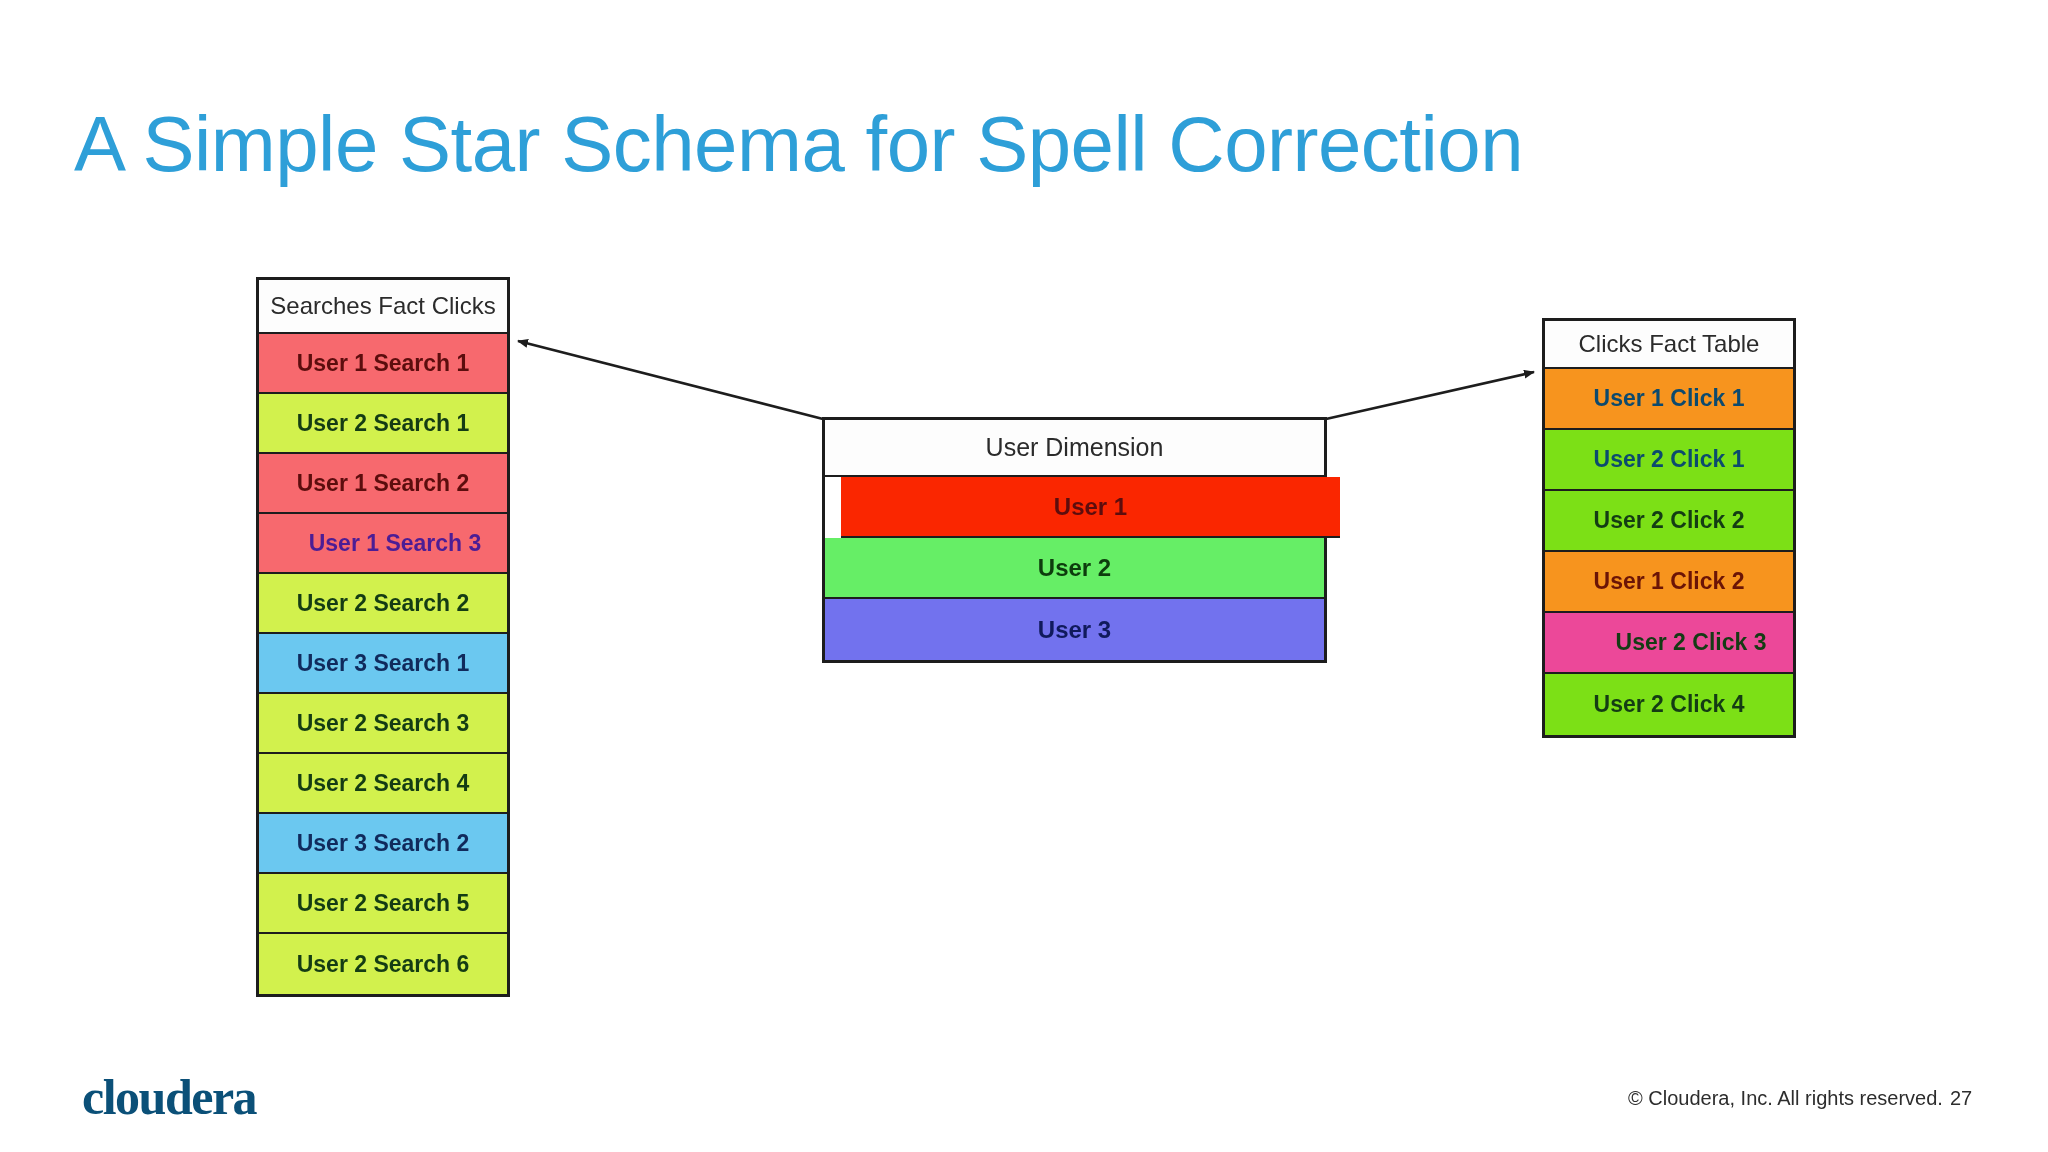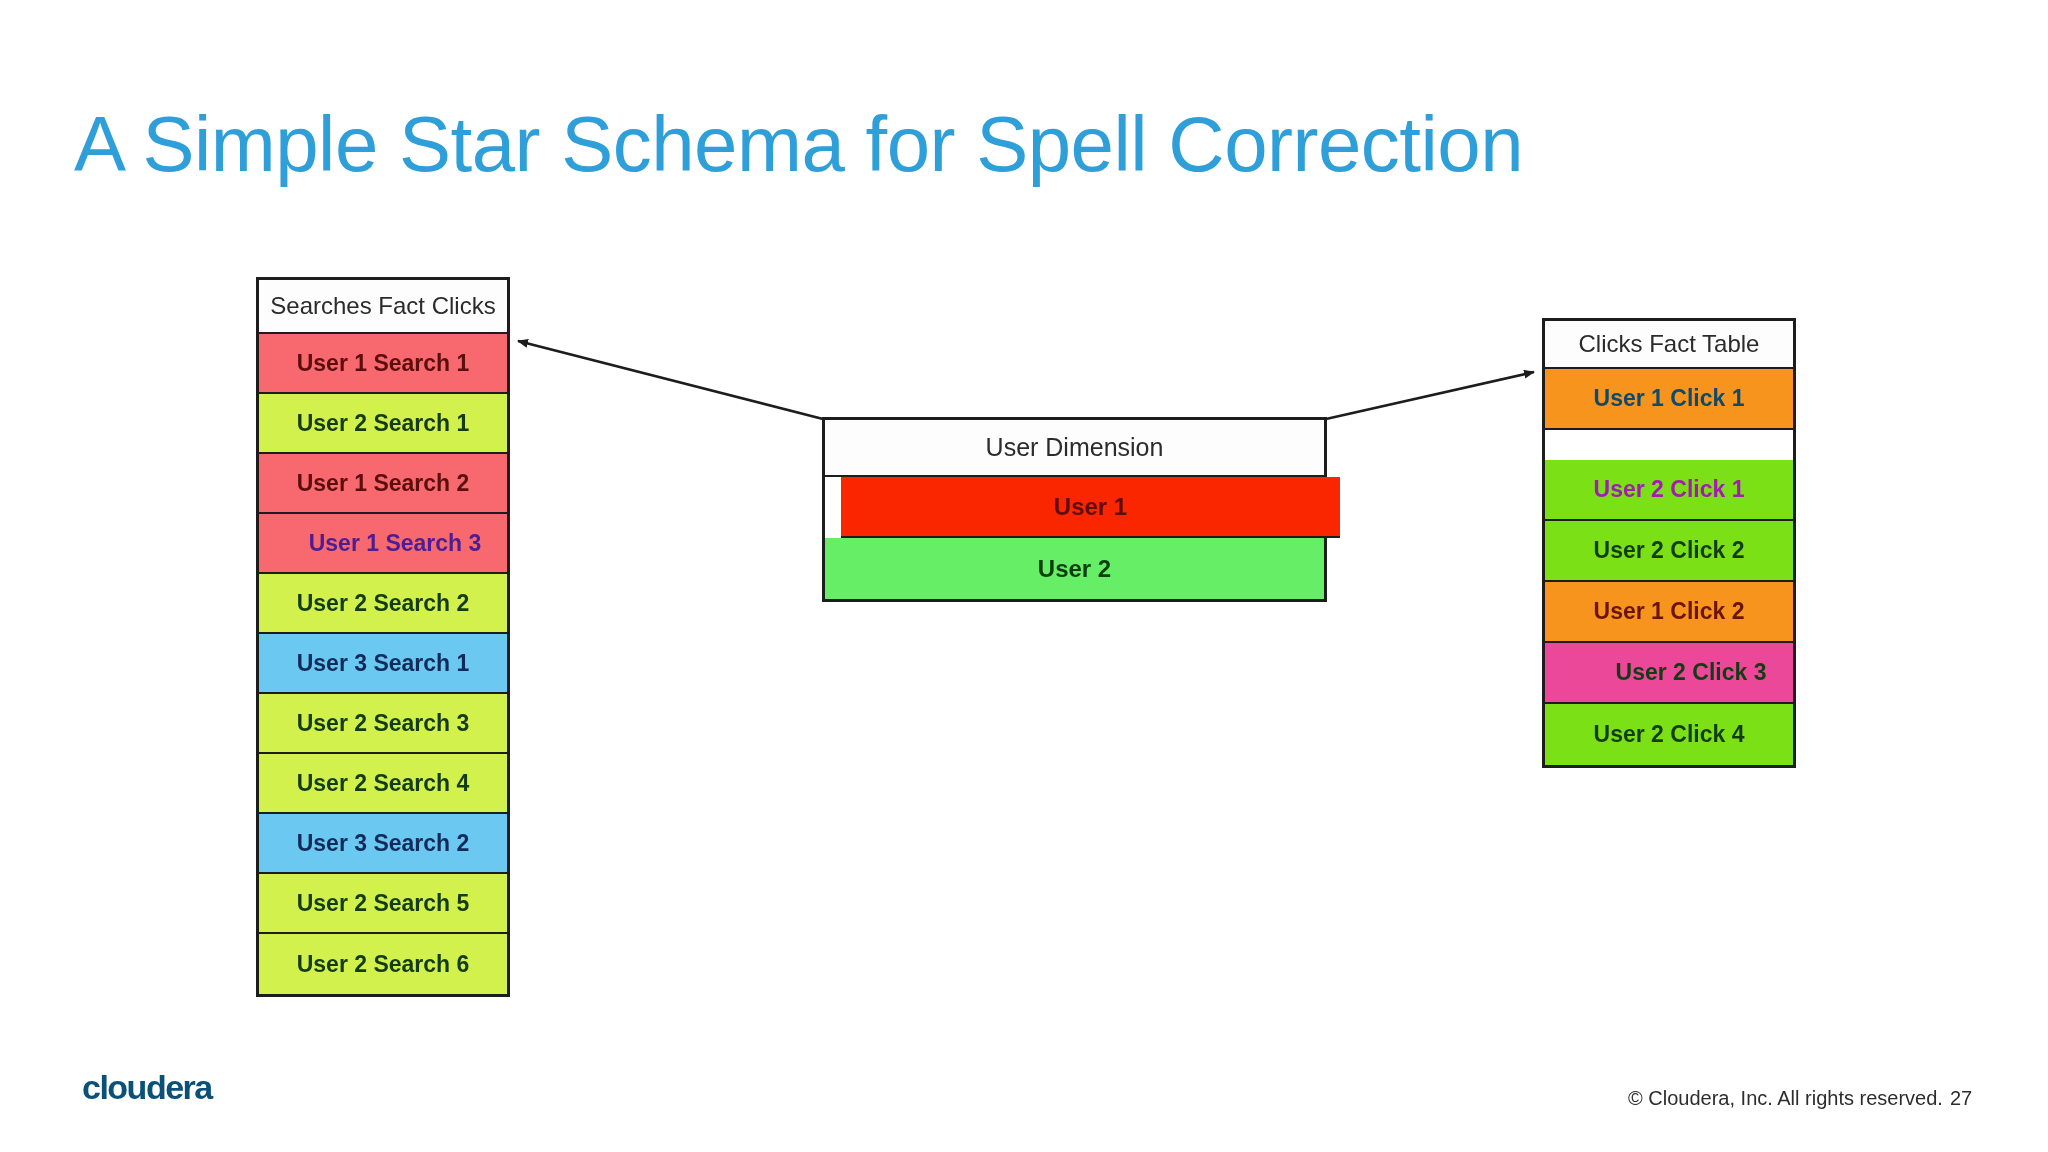--- a/index.html
+++ b/index.html
@@ -104,25 +104,25 @@
     height: 1152px;
     z-index: 1;
     pointer-events: none;
   }
 
   
   #footer-logo {
     position: absolute;
     left: 82px;
     top: 1068px;
-    font-size: 34px;
+    font-size: 50px;
     font-weight: bold;
     letter-spacing: -1.5px;
     color: #0b5078;
-    font-family: Liberation Sans, sans-serif;
+    font-family: Liberation Serif, serif;
   }
   #footer-copyright {
     position: absolute;
     left: 1628px;
     top: 1087px;
     font-size: 20px;
     color: #2d2d2d;
     white-space: nowrap;
   }
   #footer-page-number {
@@ -168,28 +168,29 @@
         <div class="schema-row" style="background: rgb(210, 241, 77); color: rgb(20, 60, 20);">User 2 Search 5</div>
         <div class="schema-row" style="background: rgb(210, 241, 77); color: rgb(20, 60, 20);">User 2 Search 6</div>
       </div>
   </div>
 
   <div class="schema-table" id="user-dimension-table">
     <div class="schema-header">User Dimension</div>
     <div>
         <div class="schema-row" style="background: rgb(250, 38, 0); color: rgb(92, 13, 13); margin-left: 16px;">User 1</div>
         <div class="schema-row" style="background: rgb(102, 238, 102); color: rgb(13, 60, 13);">User 2</div>
+        <div class="schema-row" style="background: rgb(114, 114, 238); color: rgb(16, 26, 92);">User 3</div>
       </div>
   </div>
 
   <div class="schema-table" id="clicks-fact-table">
     <div class="schema-header">Clicks Fact Table</div>
     <div>
         <div class="schema-row" style="background: rgb(247, 148, 30); color: #0c4a6e;">User 1 Click 1</div>
-        <div class="schema-row" style="background: rgb(124, 224, 22); color: #a21caf; margin-top: 30px;">User 2 Click 1</div>
+        <div class="schema-row" style="background: rgb(124, 224, 22); color: #0c4a6e;">User 2 Click 1</div>
         <div class="schema-row" style="background: rgb(124, 224, 22); color: rgb(20, 60, 20);">User 2 Click 2</div>
         <div class="schema-row" style="background: rgb(247, 148, 30); color: rgb(107, 20, 6);">User 1 Click 2</div>
         <div class="schema-row" style="background: #ec4899; color: rgb(20, 60, 20); padding-left: 44px;">User 2 Click 3</div>
         <div class="schema-row" style="background: rgb(124, 224, 22); color: rgb(20, 60, 20);">User 2 Click 4</div>
       </div>
   </div>
 
   <div id="footer-logo" style="color: rgb(11, 80, 120);">cloudera</div>
   <div id="footer-copyright">© Cloudera, Inc. All rights reserved.</div>
   <div id="footer-page-number">27</div>

